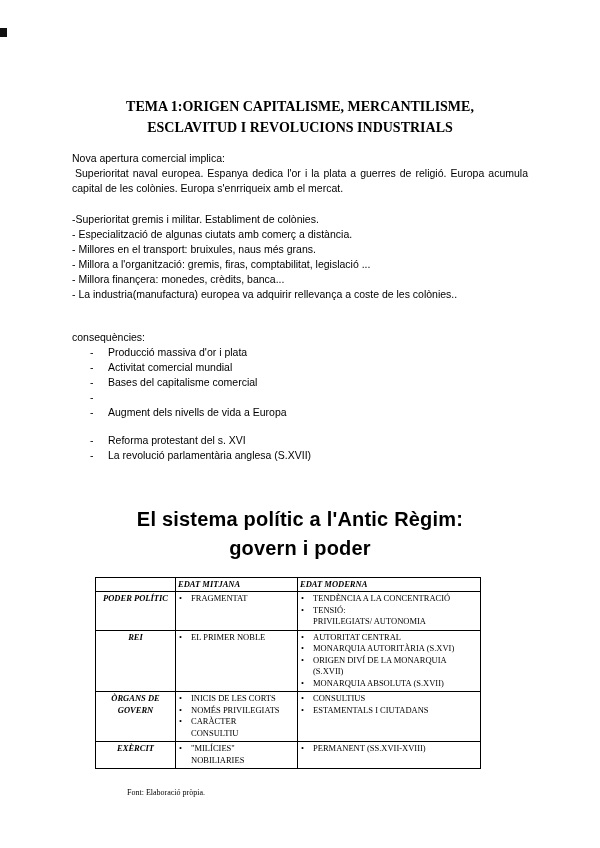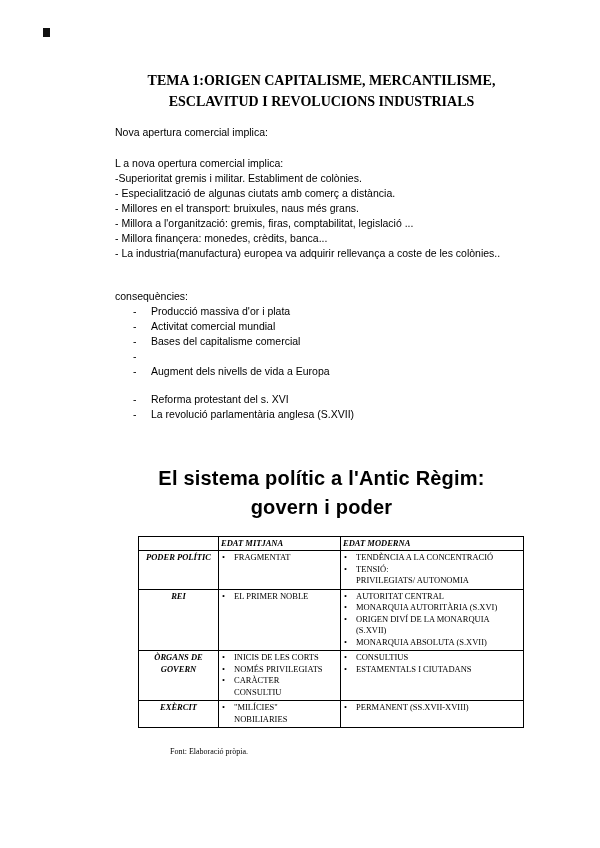--- a/index.html
+++ b/index.html
@@ -3,21 +3,21 @@
 <meta charset="utf-8">
 <style>
   * { margin:0; padding:0; box-sizing:border-box; }
   html,body { background:#ffffff; }
   body {
     width:600px; height:848px;
     position:relative; overflow:hidden;
     font-family:"Liberation Sans", sans-serif;
     color:#000;
   }
-  .page { padding:70px 72px 0 72px; position:relative;margin-left:43px; }
+  .page { padding:96px 72px 0 72px; position:relative; }
 
   .corner-mark {
     position:absolute; left:0; top:28px;
     width:7px; height:9px; background:#111;
   }
 
   .doc-title {
     font-family:"Liberation Serif", serif;
     font-weight:bold; font-size:14px; line-height:21px;
     text-align:center; margin-bottom:13px;
@@ -78,24 +78,24 @@
 <div class="page">
   <div class="corner-mark"></div>
 
   <h1 class="doc-title">
     <span>TEMA 1:ORIGEN CAPITALISME, MERCANTILISME,</span><br>
     <span>ESCLAVITUD I REVOLUCIONS INDUSTRIALS</span>
   </h1>
 
   <section class="block">
     <p class="line">Nova apertura comercial implica:</p>
+    <p class="line justify">Superioritat naval europea. Espanya dedica l'or i la plata a guerres de religió. Europa acumula capital de les colònies. Europa s'enrriqueix amb el mercat.</p>
   </section>
 
   <section class="block mt16">
-    <p class="line">L a nova opertura comercial implica:</p>
     <p class="line">-Superioritat gremis i militar. Establiment de colònies.</p>
     <p class="line">- Especialització de algunas ciutats amb comerç a distància.</p>
     <p class="line">- Millores en el transport: bruixules, naus més grans.</p>
     <p class="line">- Millora a l'organització: gremis, firas, comptabilitat, legislació ...</p>
     <p class="line">- Millora finançera: monedes, crèdits, banca...</p>
     <p class="line">- La industria(manufactura) europea va adquirir rellevança a coste de les colònies..</p>
   </section>
 
   <section class="block mt28">
     <p class="line">consequències:</p>

